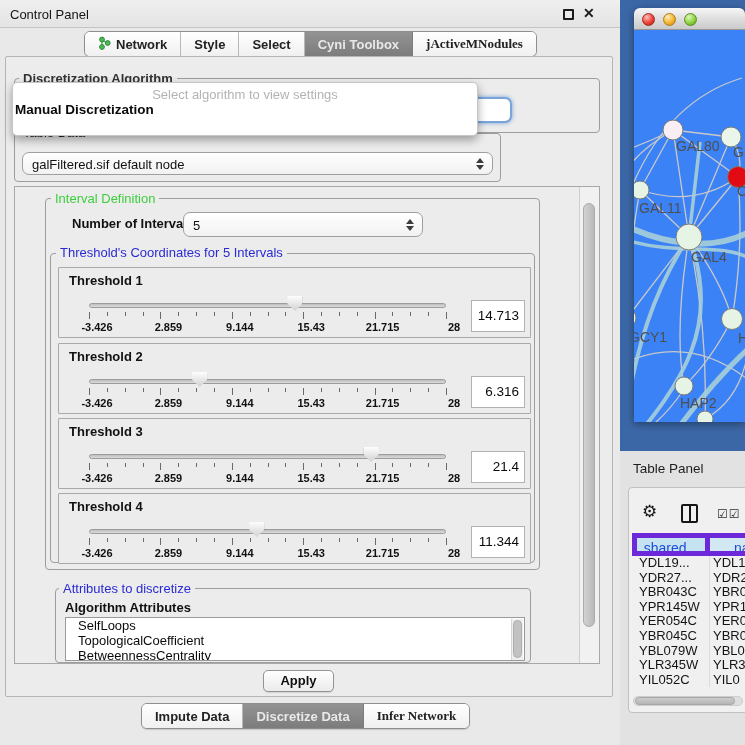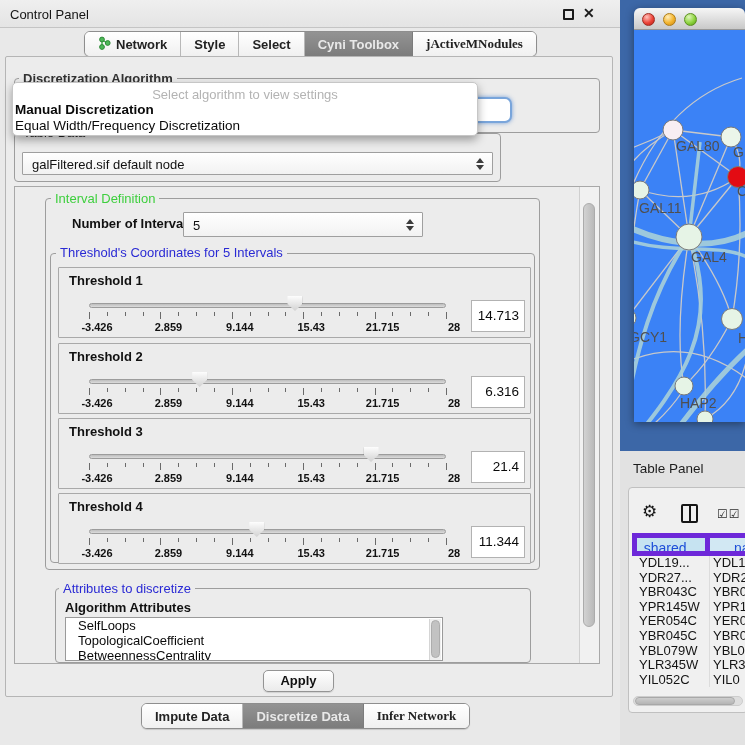--- a/index.html
+++ b/index.html
@@ -25,21 +25,21 @@
   .bottom-tabs { left:141px; top:703px; height:26px; }
 
   .content-frame { position:absolute; left:5px; top:56px; width:608px; height:641px; background:#ececec; border:1px solid #b5b5b5; border-radius:2px; }
 
   .groupbox { position:absolute; border:1px solid #9d9d9d; border-radius:4px; }
   .glabel { position:absolute; font-size:13px; line-height:13px; background:#ececec; padding:0 4px; z-index:3; white-space:nowrap; }
   .glabel.dark { color:#333; font-weight:bold; }
   .glabel.green { color:#3ecf3e; }
   .glabel.blue { color:#2a2ad4; }
 
-  .combo { position:absolute; background:linear-gradient(#ffffff,#f2f2f2); border:1px solid #9f9f9f; border-radius:1px; font-size:13px; color:#111; }
+  .combo { position:absolute; background:linear-gradient(#ffffff,#f2f2f2); border:1px solid #9f9f9f; border-radius:7px; font-size:13px; color:#111; }
   .combo .ctext { position:absolute; left:9px; top:50%; transform:translateY(-50%); white-space:nowrap; }
   .spinner { position:absolute; right:8px; top:50%; transform:translateY(-50%); width:9px; height:12px; }
   .spinner::before, .spinner::after { content:""; position:absolute; left:1px; border-left:4px solid transparent; border-right:4px solid transparent; }
   .spinner::before { top:0; border-bottom:5px solid #3c3c3c; }
   .spinner::after { bottom:0; border-top:5px solid #3c3c3c; }
 
   .algo-combo { left:20px; top:97px; width:492px; height:26px; border:2px solid #79a5db; box-shadow:0 0 4px rgba(90,140,210,.8); border-radius:7px; z-index:2; background:#fff; }
 
   .popup { position:absolute; left:12px; top:82px; width:466px; height:54px; background:#fff; border:1px solid #c6c6c6; border-radius:5px; box-shadow:0 4px 10px rgba(0,0,0,.35); z-index:10; overflow:hidden; }
   .popup .ph { text-align:center; color:#b3b3b3; font-size:13px; padding-top:4px; height:19px; }
@@ -56,21 +56,21 @@
   .ttitle { position:absolute; left:10px; top:5px; font-size:13px; font-weight:bold; color:#111; }
   .track { position:absolute; left:30px; top:35px; width:357px; height:5px; border:1px solid #9c9c9c; border-radius:3px; background:linear-gradient(#bdbdbd,#dcdcdc); }
   .thumb { position:absolute; top:28px; width:15px; height:15px; background:linear-gradient(#fdfdfd,#d2d2d2); clip-path:polygon(0 0,100% 0,100% 52%,50% 100%,0 52%); filter:drop-shadow(0 1px 1px rgba(0,0,0,.45)); }
   .ticks { position:absolute; left:30px; top:44px; width:357px; height:8px; }
   .tick { position:absolute; top:0; width:1px; background:#6a6a6a; }
   .ticklabels { position:absolute; left:30px; top:53px; width:357px; height:12px;margin-left:8px; }
   .ticklabel { position:absolute; transform:translateX(-50%); font-size:11px; font-weight:bold; color:#111; white-space:nowrap; }
   .vbox { position:absolute; left:412px; top:32px; width:54px; height:32px; background:#fff; border:1px solid #b2b2b2; font-size:13.5px; color:#0a0a0a; text-align:right; line-height:30px; padding-right:5px; }
 
   .numattr-label { position:absolute; left:65px; top:600px; font-size:13px; font-weight:bold; color:#111; }
-  .attr-list { position:absolute; left:65px; top:617px; width:378px; height:44px; background:#fff; border:1px solid #9a9a9a; overflow:hidden; }
+  .attr-list { position:absolute; left:65px; top:617px; width:460px; height:44px; background:#fff; border:1px solid #9a9a9a; overflow:hidden; }
   .attr-item { font-size:13px; color:#0a0a0a; padding-left:12px; line-height:15px; }
   .attr-sb { position:absolute; right:1px; top:1px; width:12px; height:41px; background:#efefef; border-left:1px solid #d5d5d5; }
   .attr-sb-thumb { position:absolute; left:1px; top:1px; width:9px; height:38px; border-radius:5px; background:#c2c2c2; border:1px solid #adadad; }
 
   .apply-btn { position:absolute; left:263px; top:670px; width:71px; height:22px; border:1px solid #949494; border-radius:5px; background:linear-gradient(#ffffff,#ebebeb); font-size:13px; font-weight:bold; color:#111; text-align:center; line-height:20px; box-shadow:0 1px 1px rgba(0,0,0,.12); }
 
   
   .blue-panel { position:absolute; left:620px; top:0; width:125px; height:451px; background:#3c67a7; }
   .mac-window { position:absolute; left:634px; top:8px; width:111px; height:414px; border-radius:6px 6px 0 0; overflow:hidden; box-shadow:0 2px 8px rgba(0,0,0,.4); }
   .mac-titlebar { position:relative; height:22px; background:linear-gradient(#f6f6f6,#c9c9c9); border-bottom:1px solid #979797; }
@@ -143,21 +143,20 @@
     <div class="content-frame"></div>
 
     <div class="groupbox" style="left:14px; top:78px; width:586px; height:55px;"></div>
     <div class="glabel dark" style="left:19px; top:72px; z-index:1;">Discretization Algorithm</div>
     <div class="combo algo-combo"></div>
 
     <div class="popup">
       <div class="ph">Select algorithm to view settings</div>
       <div id="popupItems">
           <div class="popup-item">Manual Discretization</div>
-          <div class="popup-item">Equal Width/Frequency Discretization</div>
         </div>
     </div>
 
     <div class="groupbox" style="left:14px; top:133px; width:487px; height:49px;"></div>
     <div class="glabel" style="left:19px; top:126px; color:#222;">Table Data</div>
     <div class="combo" style="left:22px; top:152px; width:471px; height:23px;">
       <span class="ctext">galFiltered.sif default node</span>
       <span class="spinner"></span>
     </div>
 

